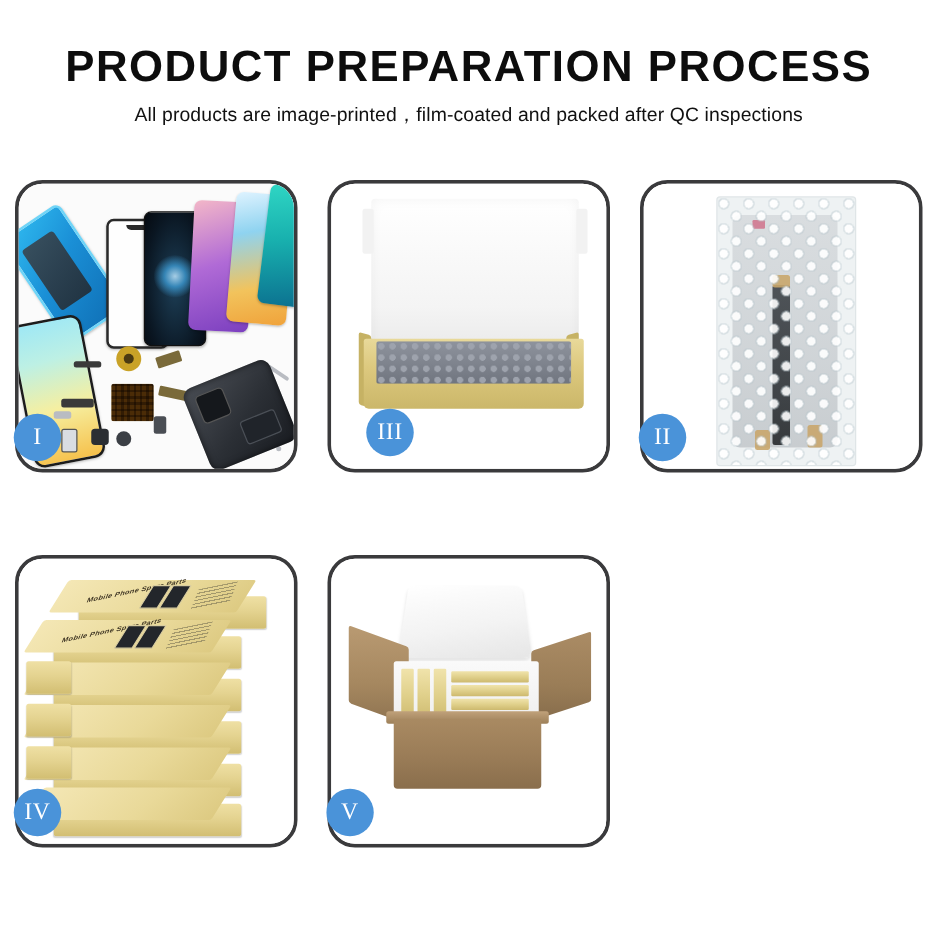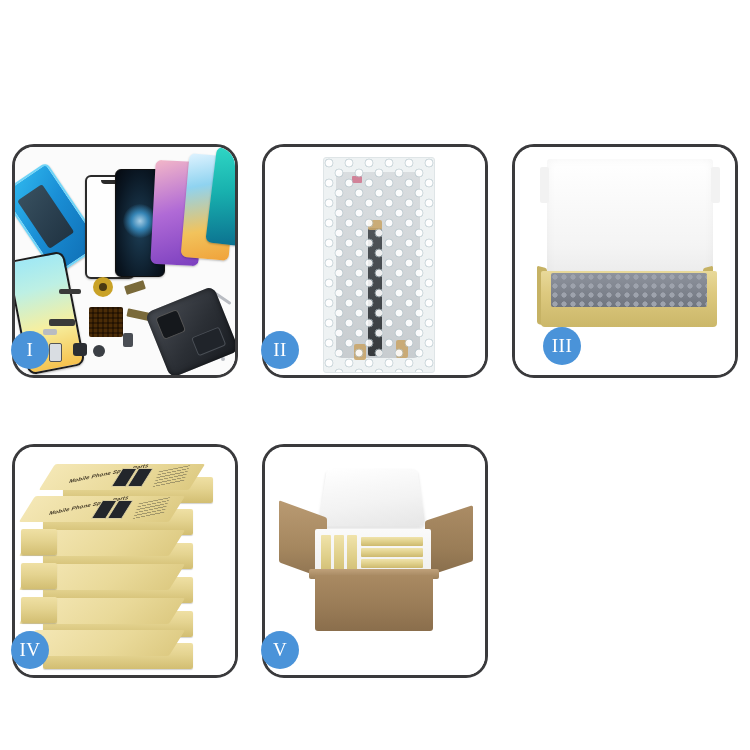--- a/index.html
+++ b/index.html
@@ -389,20 +389,24 @@
     position: absolute;
     background: rgba(150,124,92,.55);
     border-radius: 1px;
   }
 </style>
 </head>
 <body>
 
 <div class="page">
 
+  <div class="header">
+    <h1 class="title">PRODUCT PREPARATION PROCESS</h1>
+    <p class="subtitle">All products are image-printed，film-coated and packed after QC inspections</p>
+  </div>
 
   <div class="grid">
 
     <div class="card">
       <div class="photo p1">
         <div class="ph ph-blue"></div>
         <div class="ph ph-white"></div>
         <div class="ph ph-dark"></div>
         <div class="ph ph-purple"></div>
         <div class="ph ph-orange"></div>
@@ -423,43 +427,43 @@
         <div class="part" style="left:108px;top:186px;width:10px;height:14px;background:#4a4e54;"></div>
         <div class="part silver" style="left:216px;top:200px;width:4px;height:4px;border-radius:50%;"></div>
         <div class="part silver" style="left:206px;top:210px;width:4px;height:4px;border-radius:50%;"></div>
         <div class="part silver" style="left:192px;top:148px;width:26px;height:3px;transform:rotate(34deg);"></div>
         <div class="housing"></div>
       </div>
       <div class="badge">I</div>
     </div>
 
     <div class="card">
+      <div class="photo p3">
+        <div class="box3-lid"></div>
+        <div class="box3-lside"></div>
+        <div class="box3-rside"></div>
+        <div class="box3-body"></div>
+        <div class="box3-inner"></div>
+      </div>
+      <div class="badge inside">III</div>
+    </div>
+
+    <div class="card">
       <div class="photo p2">
         <div class="wrap-bag">
           <div class="lcd"></div>
           <div class="flexcable"></div>
           <div class="conn" style="left:44px;top:62px;width:14px;height:10px;"></div>
           <div class="conn" style="left:30px;top:186px;width:12px;height:16px;"></div>
           <div class="conn" style="left:72px;top:182px;width:12px;height:18px;"></div>
           <div class="pinktag"></div>
           <div class="bubbles"></div>
         </div>
       </div>
       <div class="badge">II</div>
-    </div>
-
-    <div class="card">
-      <div class="photo p3">
-        <div class="box3-lid"></div>
-        <div class="box3-lside"></div>
-        <div class="box3-rside"></div>
-        <div class="box3-body"></div>
-        <div class="box3-inner"></div>
-      </div>
-      <div class="badge inside">III</div>
     </div>
 
     <div class="card">
       <div class="photo p4">
         <div class="stack">
 
           <div class="ybox" style="left:48px;top:30px;">
             <div class="top">
               <div class="lbl" style="left:24px;top:6px;">Mobile Phone Spare Parts</div>
               <div class="scr" style="left:70px;top:4px;width:13px;height:17px;"></div>

